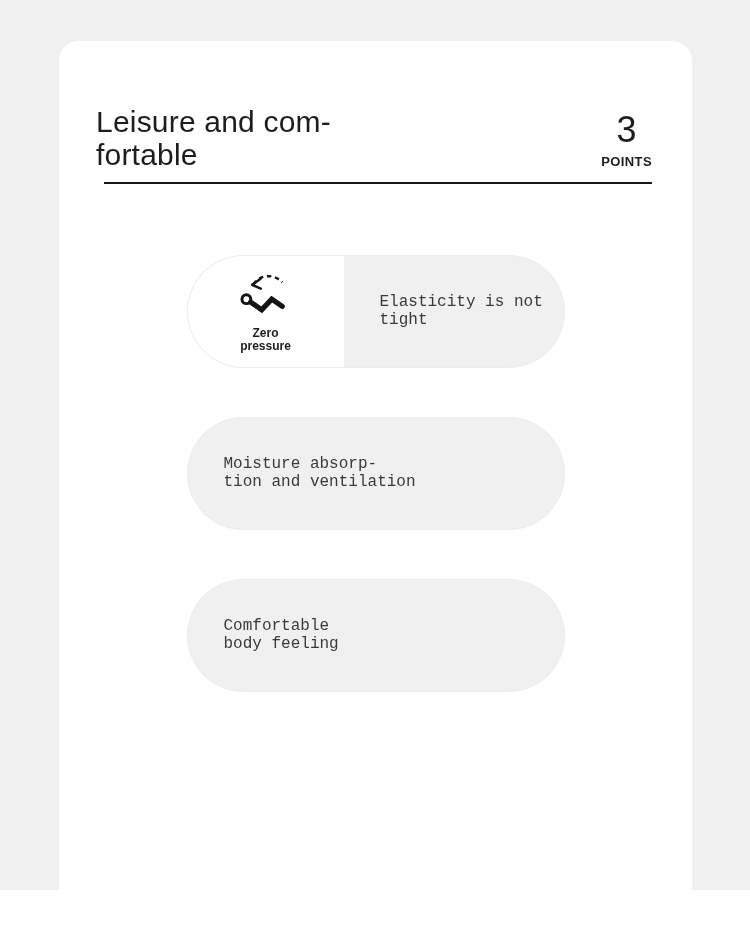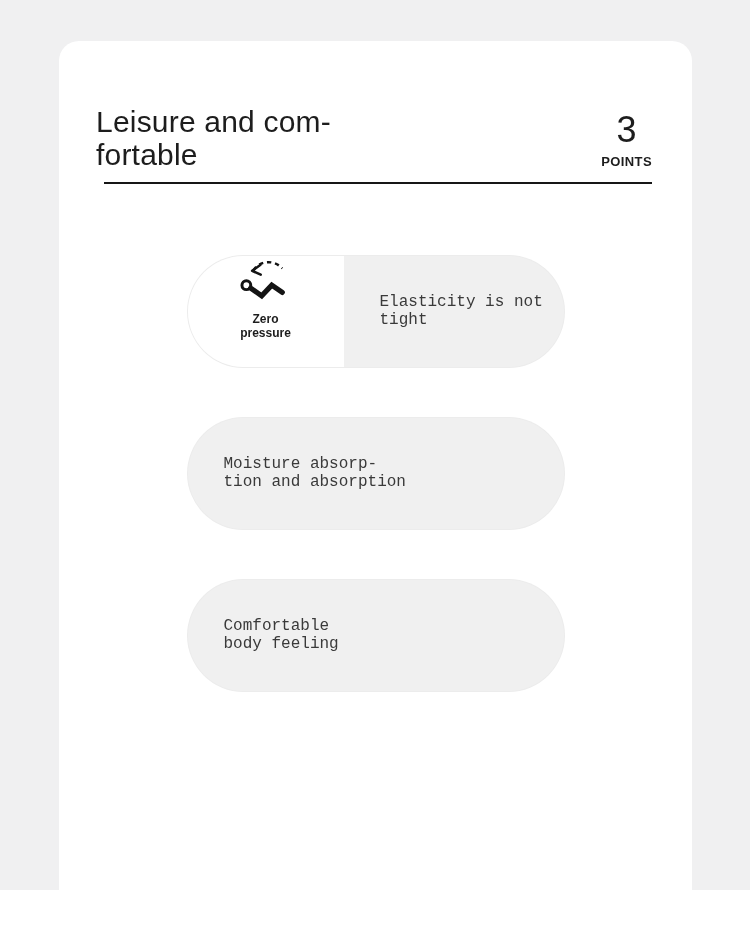--- a/index.html
+++ b/index.html
@@ -45,21 +45,21 @@
     display:flex; flex-direction:column; align-items:center;
     gap:51px; margin-top:72px;
   }
   .pill{
     width:376px; height:111px; border-radius:56px; overflow:hidden;
     display:flex; background:var(--pill-bg,#f0f0f0);
     box-shadow:0 0 0 1px var(--pill-border,#ececec);
   }
   .pill-left{
     width:156px; flex:0 0 156px; background:var(--pill-left-bg,#fff);
-    display:flex; flex-direction:column; align-items:center; justify-content:flex-start;
+    display:flex; flex-direction:column; align-items:center; justify-content:center;
     gap:11px; color:var(--icon-color,#141414);
   }
   .pill-icon{ display:block; }
   .pill-label{
     font-size:12px; line-height:13.5px; font-weight:700; text-align:center;
     color:var(--title-color,#1d1d1d); white-space:pre-line;
   }
   .pill-right{
     flex:1; display:flex; align-items:center; padding-left:36px; padding-right:14px;font-family:Liberation Mono, monospace;
   }
@@ -102,21 +102,21 @@
 pressure</div>
         </div>
         <div class="pill-right">
           <div class="pill-desc">Elasticity is not tight</div>
         </div>
       </div>
 
       <div class="pill">
         <div class="pill-right">
           <div class="pill-desc">Moisture absorp-
-tion and absorption</div>
+tion and ventilation</div>
         </div>
       </div>
 
       <div class="pill">
         <div class="pill-right">
           <div class="pill-desc">Comfortable
 body feeling</div>
         </div>
       </div>
 

